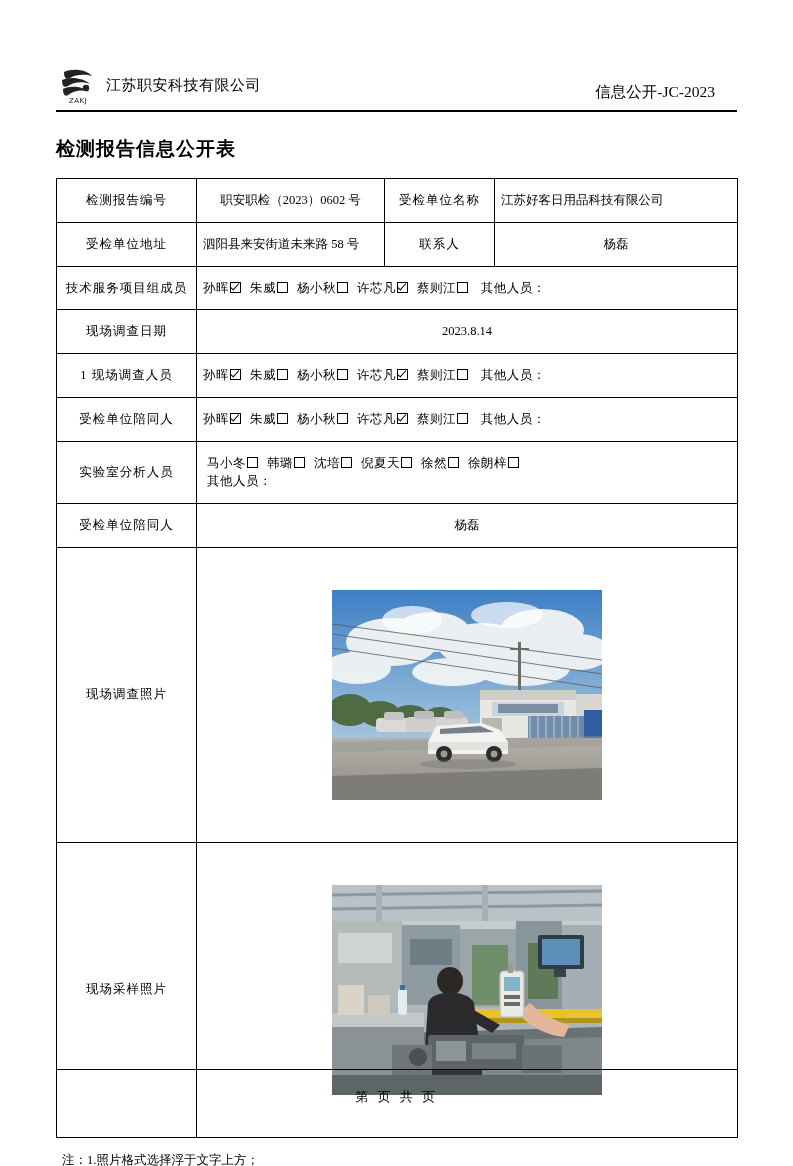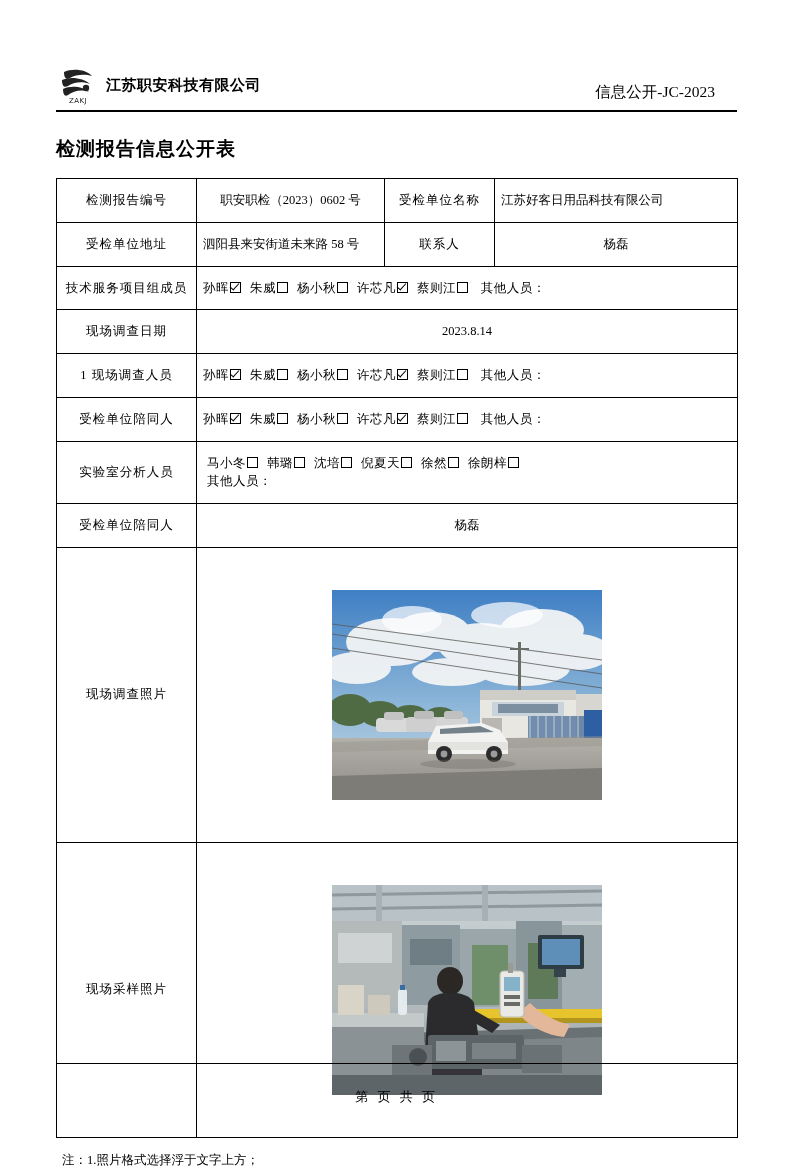--- a/index.html
+++ b/index.html
@@ -39,21 +39,21 @@
   .logo {
     width: 44px;
     height: 40px;
     position: relative;
     flex: none;
     text-decoration: underline;
   }
   .logo svg { display:block; }
   .company-name {
     font-size: 15px;
-    font-weight: bold;
+    font-weight: normal;
     letter-spacing: 0.5px;
     font-family: "DejaVu Sans", "Liberation Sans", sans-serif;
     padding-bottom: 2px;
     text-align: right;
   }
   .doc-code {
     font-size: 15.5px;
     font-family: "Liberation Serif", serif;
     padding-bottom: 3px;
     padding-right: 22px;
@@ -156,21 +156,21 @@
     padding-left: 6px;
   }
 
   
   .footer {
     position: absolute;
     left: 56px;
     right: 56px;
     bottom: 60px;
     border-top: 1.5px solid #000;
-    padding-top: 24px;
+    padding-top: 18px;
     text-align: center;
     font-size: 13px;
     letter-spacing: 3px;
   }
 </style>
 </head>
 <body>
 
 <div class="page">
 

